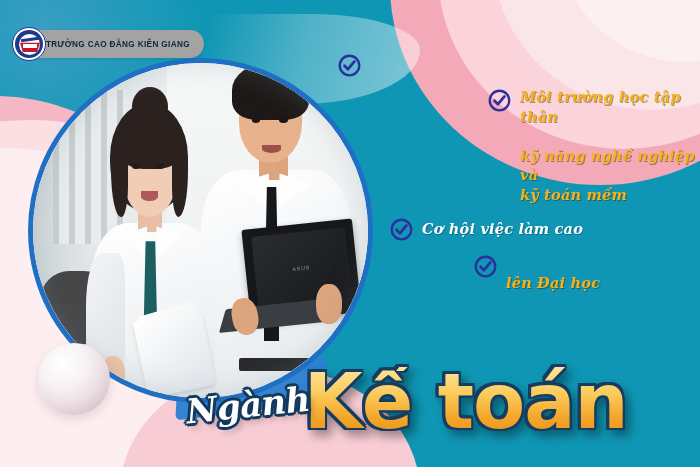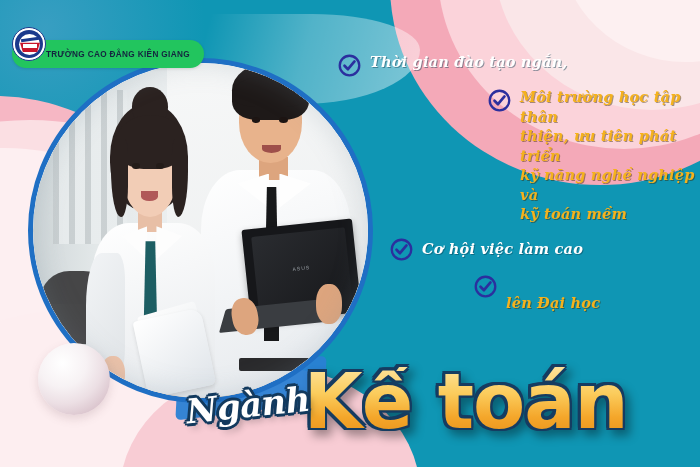--- a/index.html
+++ b/index.html
@@ -109,26 +109,26 @@
     width: 300px; height: 90px;
     background: linear-gradient(105deg, rgba(255,255,255,0) 28%, rgba(255,255,255,.5) 60%, rgba(255,255,255,.85) 100%);
     border-bottom-right-radius: 200px 90px;
     border-top-right-radius: 180px 60px;
     opacity: .55;
   }
 
   
   .logo-pill {
     position: absolute;
-    left: 12px; top: 40px;
+    left: 12px; top: 30px;
     height: 28px;
     padding: 0 14px 0 34px;
     display: flex;
     align-items: center;
-    background: #22c55e;
+    background: #a3a3a3;
     border-radius: 14px;
     box-shadow: 0 1px 3px rgba(0,0,0,.12);
     z-index: 12;
   }
   .logo-text {
     font-size: 8.2px;
     font-weight: bold;
     letter-spacing: .35px;
     color: #14233f;
     white-space: nowrap;
@@ -614,34 +614,34 @@
   <div class="bullets">
 
     <div class="bullet b1">
       <span class="check-icon">
         <svg viewBox="0 0 24 24" width="23" height="23">
           <circle cx="12" cy="12" r="10.2" fill="none" stroke="#2b2f9e" stroke-width="2.4"></circle>
           <path d="M6.8 12.3 L10.4 15.9 L17.2 7.8" fill="none" stroke="#2b2f9e" stroke-width="2.8" stroke-linecap="round" stroke-linejoin="round"></path>
         </svg>
       </span>
       <span class="bullet-text white">
-        <span>Thời gian đào tạo ngắn,</span><br>
+        <br>
       </span>
     </div>
 
     <div class="bullet b2">
       <span class="check-icon">
         <svg viewBox="0 0 24 24" width="23" height="23">
           <circle cx="12" cy="12" r="10.2" fill="none" stroke="#2b2f9e" stroke-width="2.4"></circle>
           <path d="M6.8 12.3 L10.4 15.9 L17.2 7.8" fill="none" stroke="#2b2f9e" stroke-width="2.8" stroke-linecap="round" stroke-linejoin="round"></path>
         </svg>
       </span>
       <span class="bullet-text gold">
         <span>Môi trường học tập thân</span><br>
-        <span>thiện, ưu tiên phát triển</span><br>
+        <br>
         <span>kỹ năng nghề nghiệp và</span><br>
         <span>kỹ toán mềm</span>
       </span>
     </div>
 
     <div class="bullet b3">
       <span class="check-icon">
         <svg viewBox="0 0 24 24" width="23" height="23">
           <circle cx="12" cy="12" r="10.2" fill="none" stroke="#2b2f9e" stroke-width="2.4"></circle>
           <path d="M6.8 12.3 L10.4 15.9 L17.2 7.8" fill="none" stroke="#2b2f9e" stroke-width="2.8" stroke-linecap="round" stroke-linejoin="round"></path>

